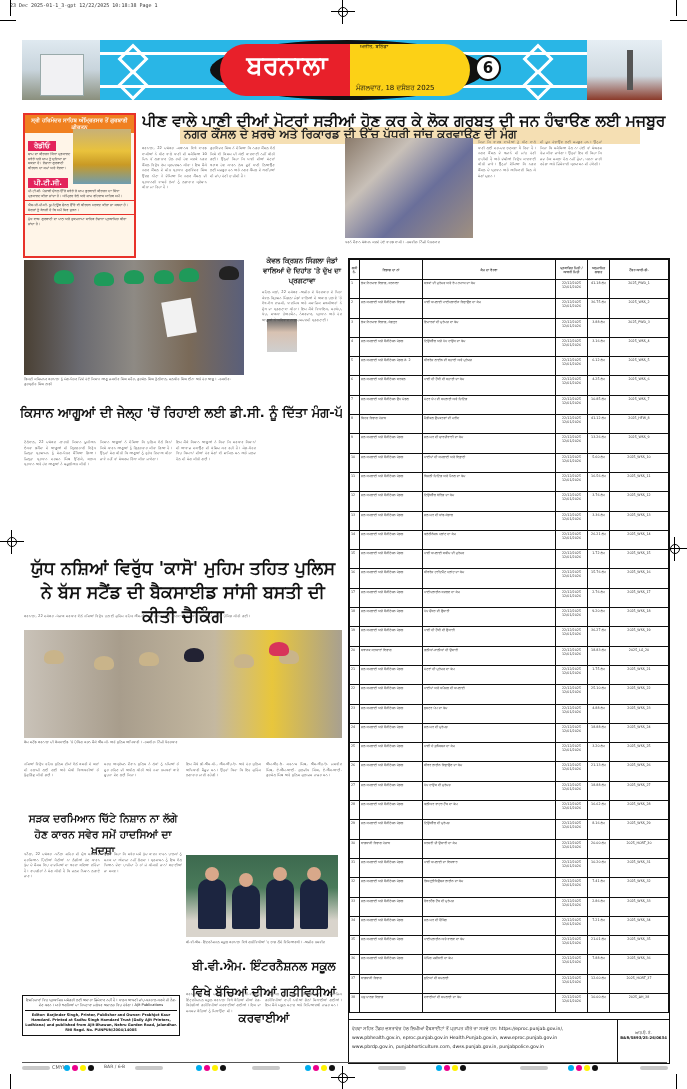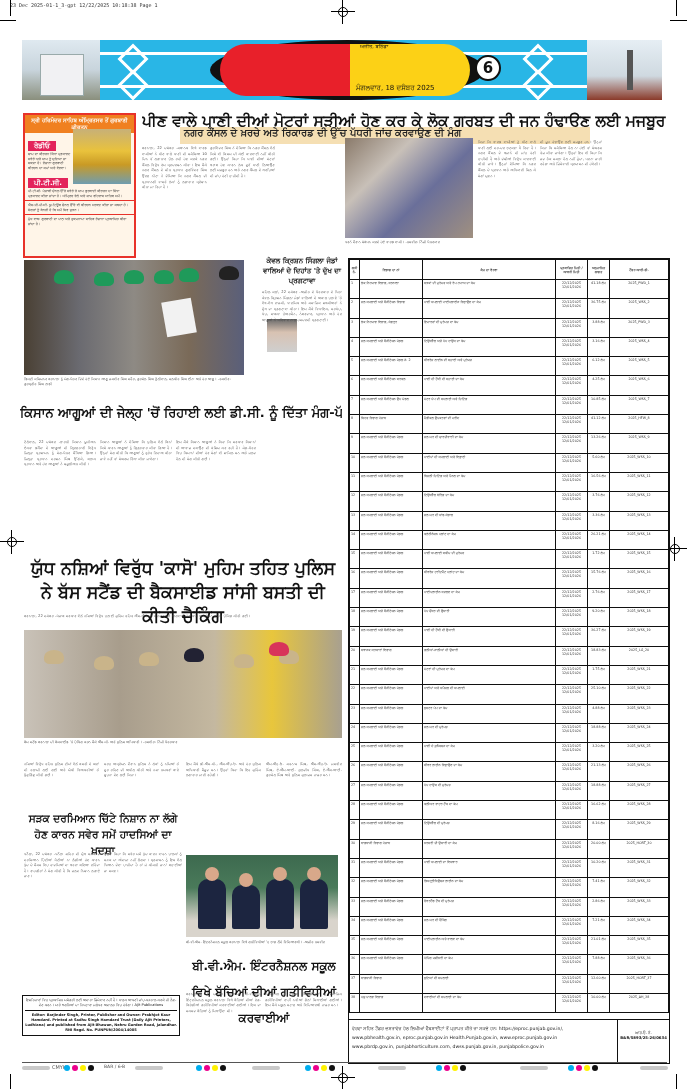--- a/index.html
+++ b/index.html
@@ -34,21 +34,21 @@
   .kirtan-box { position: absolute; left: 23px; top: 113px; width: 113px; height: 145px; border: 2px solid #e8322a; background: #fff5e8; overflow: hidden; }
   .kirtan-title { background: #f08020; color: #fff; font-size: 5.5px; padding: 2px; text-align: center; font-weight: bold; }
   .kirtan-tag { display: inline-block; background: #e3245b; color: #fff; font-size: 7px; font-weight: bold; padding: 1px 6px; margin: 2px 2px 1px 3px; }
   .kirtan-photo { position: absolute; right: 3px; top: 14px; width: 58px; height: 55px; background: linear-gradient(#c7b078, #e9c23c 40%, #c99a25 65%, #6f9db0); }
   .tiny-text { font-size: 3.5px; line-height: 4.5px; color: #333; padding: 0 3px; }
   .kirtan-sec { border-top: 1px solid #e8322a; margin-top: 2px; padding-top: 2px; }
 
   
   .headline { position: absolute; font-weight: bold; color: #111; white-space: nowrap; overflow: hidden; }
   .h-main { left: 142px; top: 112px; width: 535px; font-size: 15.5px; font-family: "DejaVu Sans", sans-serif; }
-  .h-sub { left: 180px; top: 127px; width: 410px; height: 17px; font-size: 10px; background: #f5dfb3; padding-left: 4px; color: #222; font-family: "DejaVu Serif", serif; }
+  .h-sub { left: 180px; top: 127px; width: 460px; height: 17px; font-size: 12px; background: #f5dfb3; padding-left: 4px; color: #222; font-family: "DejaVu Serif", serif; }
 
   .col-text { position: absolute; overflow: hidden; }
   .col-text p { font-size: 3.6px; line-height: 5.6px; color: #444; text-align: justify; letter-spacing: 0.1px; }
 
   .photo { position: absolute; overflow: hidden; }
   .caption { position: absolute; font-size: 3.6px; line-height: 4.6px; color: #333; overflow: hidden; }
 
   .photo-protest { left: 345px; top: 138px; width: 128px; height: 100px; background: linear-gradient(135deg, #8a7a6a, #c8c0b8 30%, #6a6f9a 60%, #a09080); }
   .photo-farmers { left: 24px; top: 260px; width: 220px; height: 115px; background: linear-gradient(90deg, #4a4034, #6a6a70 25%, #8e8a84 50%, #7a6a58 75%, #5a5f7a); }
   .turban { position: absolute; width: 20px; height: 14px; background: #1f9a5a; border-radius: 50% 50% 30% 30%; }
@@ -118,20 +118,21 @@
   <div class="mh-stripe" style="top:12px;"></div>
   <div class="mh-stripe" style="top:45px;"></div>
   <div class="mh-photo-left"></div>
   <div class="mh-diamond" style="left:100px;top:8px;"></div>
   <div class="mh-diamond" style="left:100px;top:34px;"></div>
   <div class="mh-diamond" style="left:505px;top:8px;"></div>
   <div class="mh-diamond" style="left:505px;top:34px;"></div>
   <div class="mh-oval"></div>
   <div class="mh-red"></div>
   <div class="mh-yellow"></div>
+  <div class="mh-city">ਬਰਨਾਲਾ</div>
   <div class="mh-small">ਅਜੀਤ, ਬਠਿੰਡਾ</div>
   <div class="mh-date">ਮੰਗਲਵਾਰ, 18 ਦਸੰਬਰ 2025</div>
   <div class="mh-page">6</div>
   <div class="mh-photo-right"></div>
 </div>
 
 <div class="kirtan-box">
   <div class="kirtan-title">ਸ੍ਰੀ ਹਰਿਮੰਦਰ ਸਾਹਿਬ ਅੰਮ੍ਰਿਤਸਰ ਤੋਂ ਗੁਰਬਾਣੀ ਕੀਰਤਨ</div>
   <span class="kirtan-tag">ਰੇਡੀਓ</span>
   <div class="kirtan-photo"></div>

